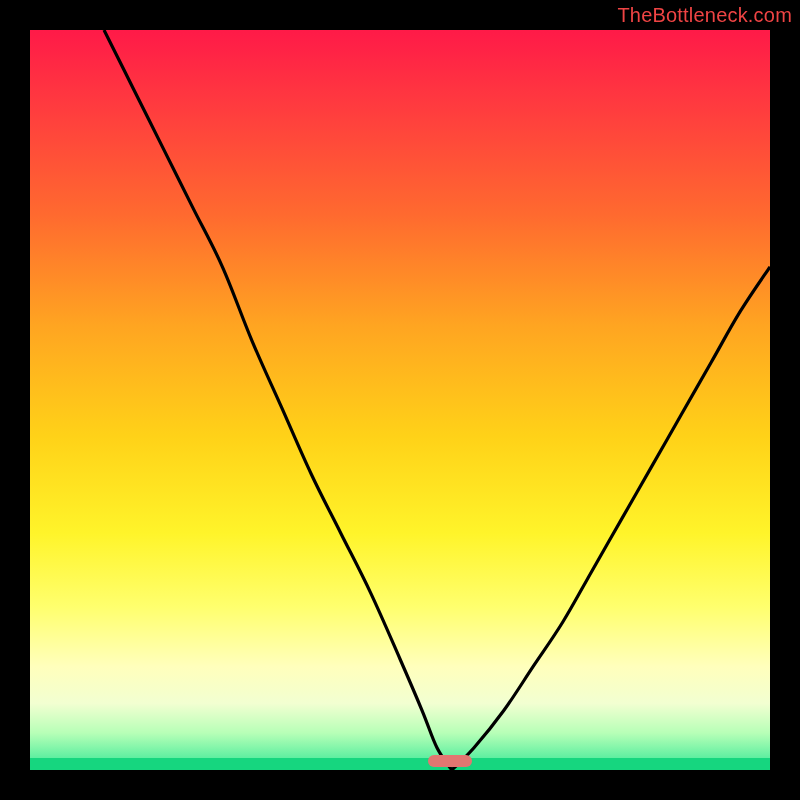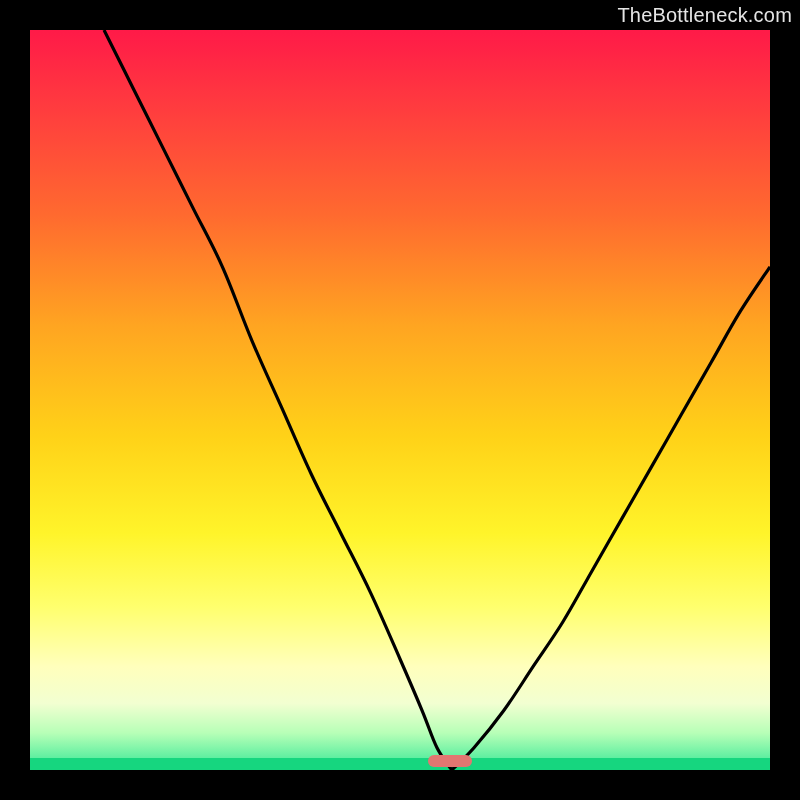--- a/index.html
+++ b/index.html
@@ -60,21 +60,21 @@
     height: 12px;
     background: #e27671;
     border-radius: 6px;
     bottom: 3px;
     transform: translateX(-50%);
   }
   .watermark {
     position: absolute;
     top: 4px;
     right: 8px;
-    color: #e5e5e5;
+    color: #ef4444;
     font-size: 20px;
     font-weight: 500;
     letter-spacing: 0.2px;
   }
 </style>
 </head>
 <body>
 
 <div class="stage">
 

